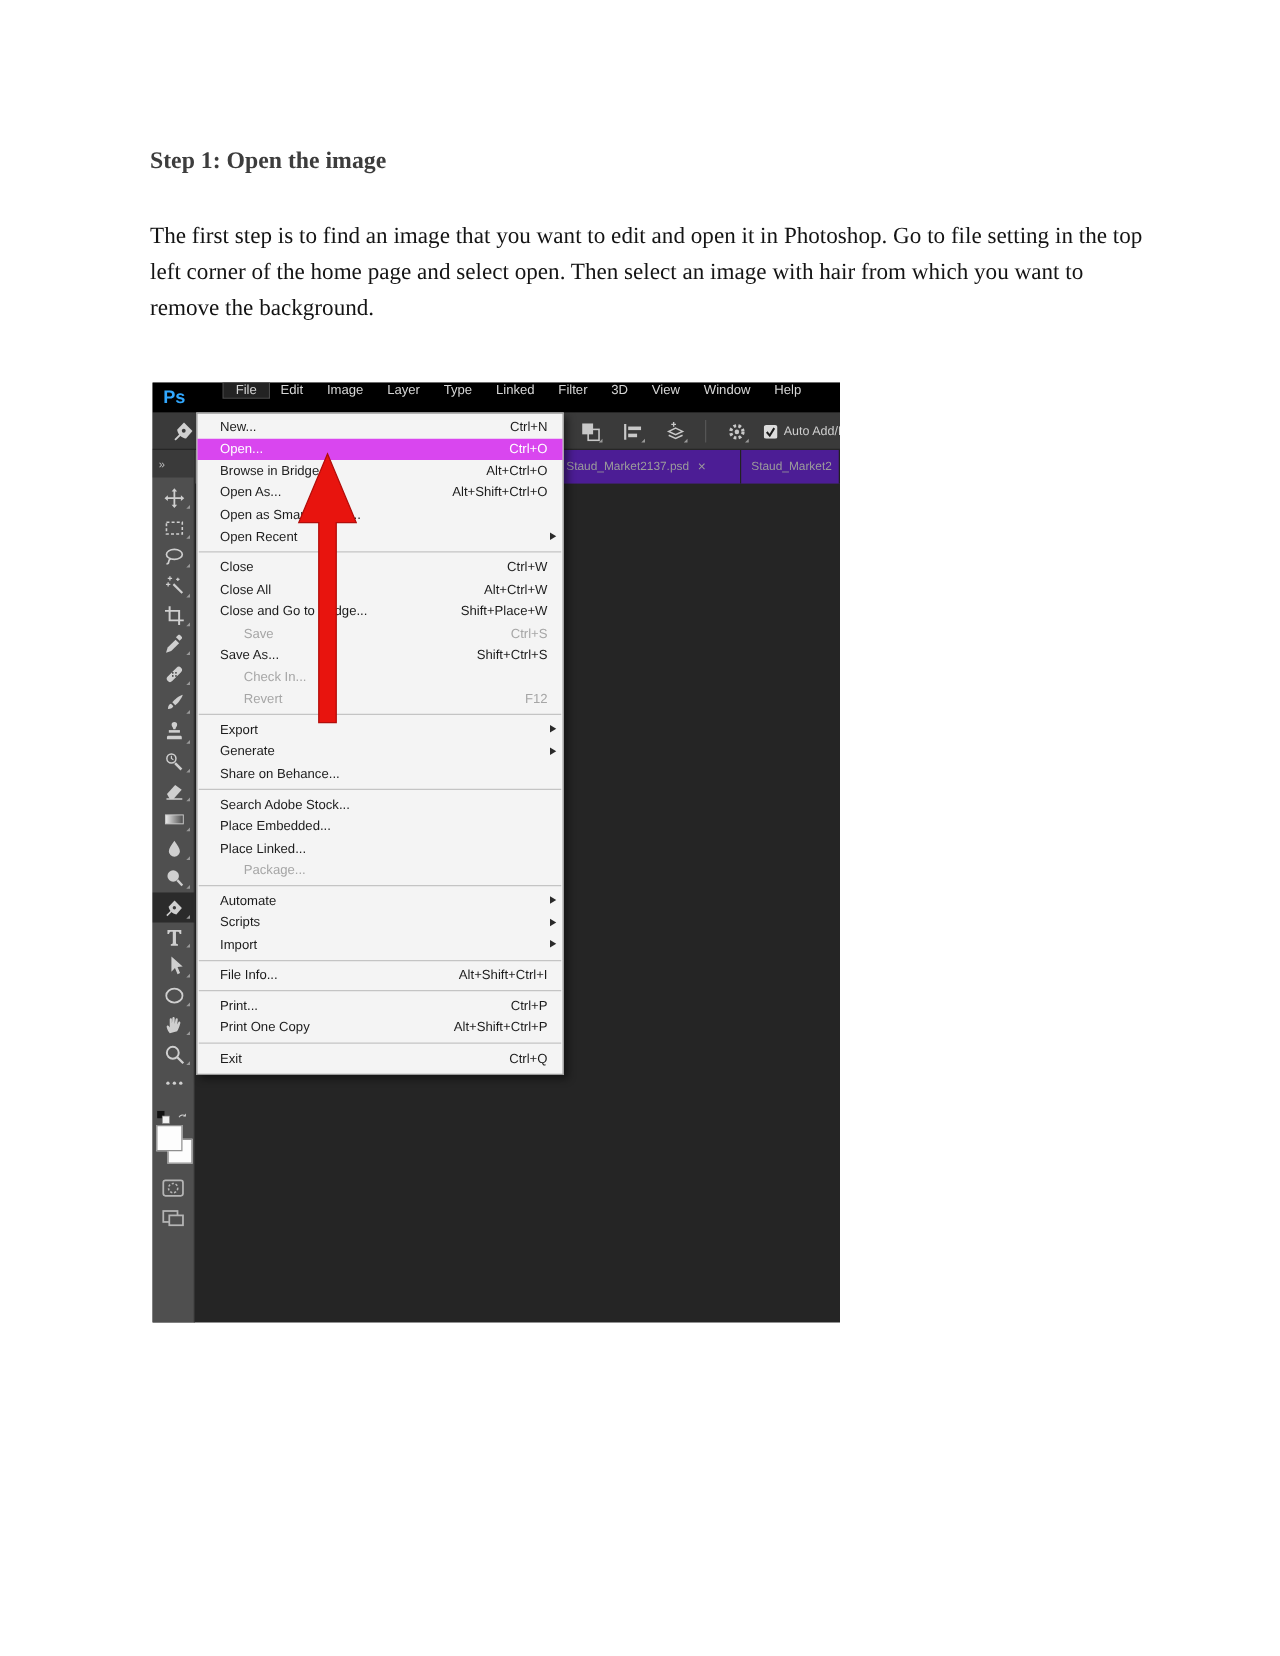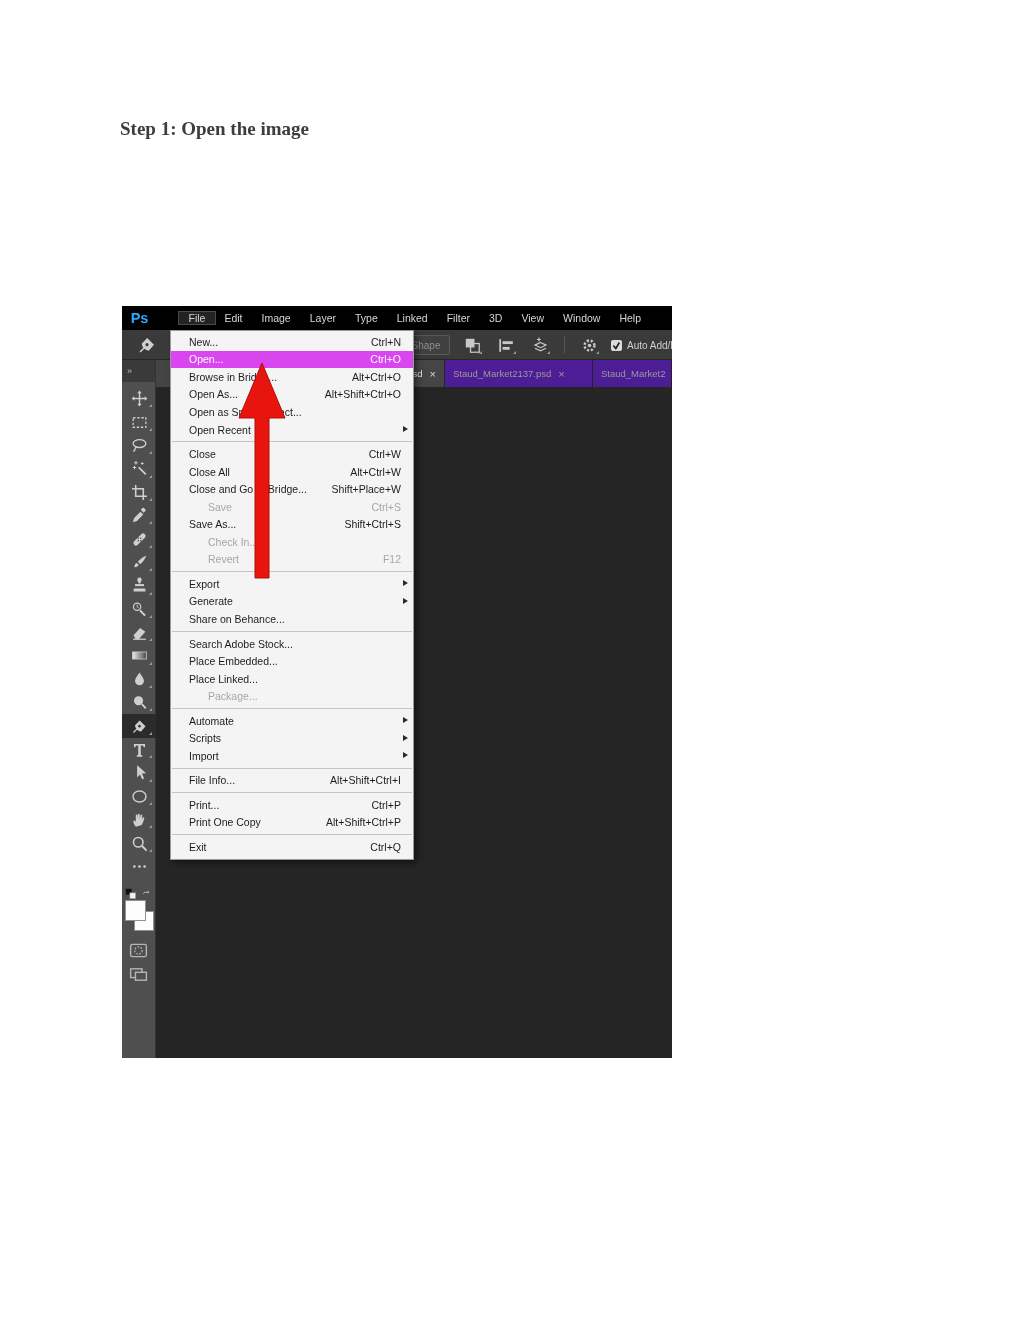--- a/index.html
+++ b/index.html
@@ -10,21 +10,21 @@
   .para1{top:175px;}
   .para2{top:1124px;}
 
   
   .shot{position:absolute;left:122px;top:306px;width:550px;height:752px;background:#252525;
         font-family:"Liberation Sans",sans-serif;overflow:hidden;}
   
   .menubar{position:absolute;left:0;top:0;width:550px;height:24px;background:#000000;display:flex;align-items:stretch;}
   .pslogo{width:35px;display:flex;align-items:center;justify-content:center;color:#31a8ff;
           font-weight:bold;font-size:14.5px;letter-spacing:0;}
-  .menus{display:flex;align-items:center;padding-left:22px;}
+  .menus{display:flex;align-items:flex-start;padding-left:22px;}
   .mi{display:flex;align-items:center;padding:0 9.5px;font-size:10.5px;color:#d6d6d6;cursor:default;}
   .mi.active{background:#232323;outline:1px solid #4a4a4a;}
   
   .optbar{position:absolute;left:0;top:24px;width:550px;height:30px;background:#3a3a3a;
           border-bottom:1px solid #262626;box-sizing:border-box;}
   .curtool{position:absolute;left:14px;top:4px;width:22px;height:22px;color:#d0d0d0;}
   .opt-right{position:absolute;left:280px;top:0;height:30px;display:flex;align-items:center;gap:12px;}
   .shapebox{width:46px;height:18px;border:1px solid #5a5a5a;border-radius:2px;color:#8f8f8f;
             font-size:10px;display:flex;align-items:center;justify-content:center;background:#404040;}
   .obtn{position:relative;width:20px;height:20px;color:#c8c8c8;display:flex;align-items:center;justify-content:center;}
@@ -54,40 +54,41 @@
   .tab{display:flex;align-items:center;gap:7px;background:#4c1d95;border-right:1px solid #222;
        font-size:9.5px;color:#9b9b9b;padding:0 8px;box-sizing:border-box;white-space:nowrap;overflow:hidden;}
   .tab.active{background:#454545;color:#e6e6e6;}
   .tab:nth-child(1){width:289px;justify-content:flex-end;}
   .tab:nth-child(2){width:148px;}
   .tab:nth-child(3){flex:1;text-align:center;}
   .tab-close{font-size:11px;color:#9b9b9b;}
   .tab.active .tab-close{color:#d8d8d8;}
   .canvas{flex:1;background:#252525;border-top:1px solid #1c1c1c;}
   
-  .filemenu{position:absolute;left:48px;top:24px;width:244px;height:530px;background:#f4f4f4;
+  .filemenu{position:absolute;left:35px;top:24px;width:294px;height:530px;background:#f4f4f4;
             border:1px solid #9a9a9a;box-sizing:border-box;box-shadow:3px 3px 6px rgba(0,0,0,.45);
             padding-top:2px;z-index:5;}
   .fm-row{position:relative;height:17.55px;display:flex;align-items:center;justify-content:space-between;
           padding:0 12px 0 18px;font-size:10.5px;color:#1c1c1c;}
   .fm-row .sc{color:inherit;}
   .fm-row.disabled{color:#a6a6a6;margin-left:19px;}
   .fm-row.selected{background:#d946ef;color:#ffffff;}
   .fm-row.sub::after{content:"";position:absolute;right:5px;top:50%;margin-top:-3.5px;
           border-top:3.5px solid transparent;border-bottom:3.5px solid transparent;border-left:5px solid #2a2a2a;}
   .fm-sep{border-top:1px solid #c4c4c4;margin:3px 1px;}
   
   .arrow{position:absolute;left:0;top:0;z-index:6;pointer-events:none;}
 </style>
 </head>
 <body>
 
 <div class="page">
 
   <h2 class="heading">Step 1: Open the image</h2>
+  <p class="para para1">The first step is to find an image that you want to edit and open it in Photoshop. Go to file setting in the top left corner of the home page and select open. Then select an image with hair from which you want to remove the background.</p>
 
   <div class="shot">
 
     <div class="menubar">
       <span class="pslogo">Ps</span>
       <div class="menus" id="menus">
           <span class="mi active">File</span>
           <span class="mi">Edit</span>
           <span class="mi">Image</span>
           <span class="mi">Layer</span>

